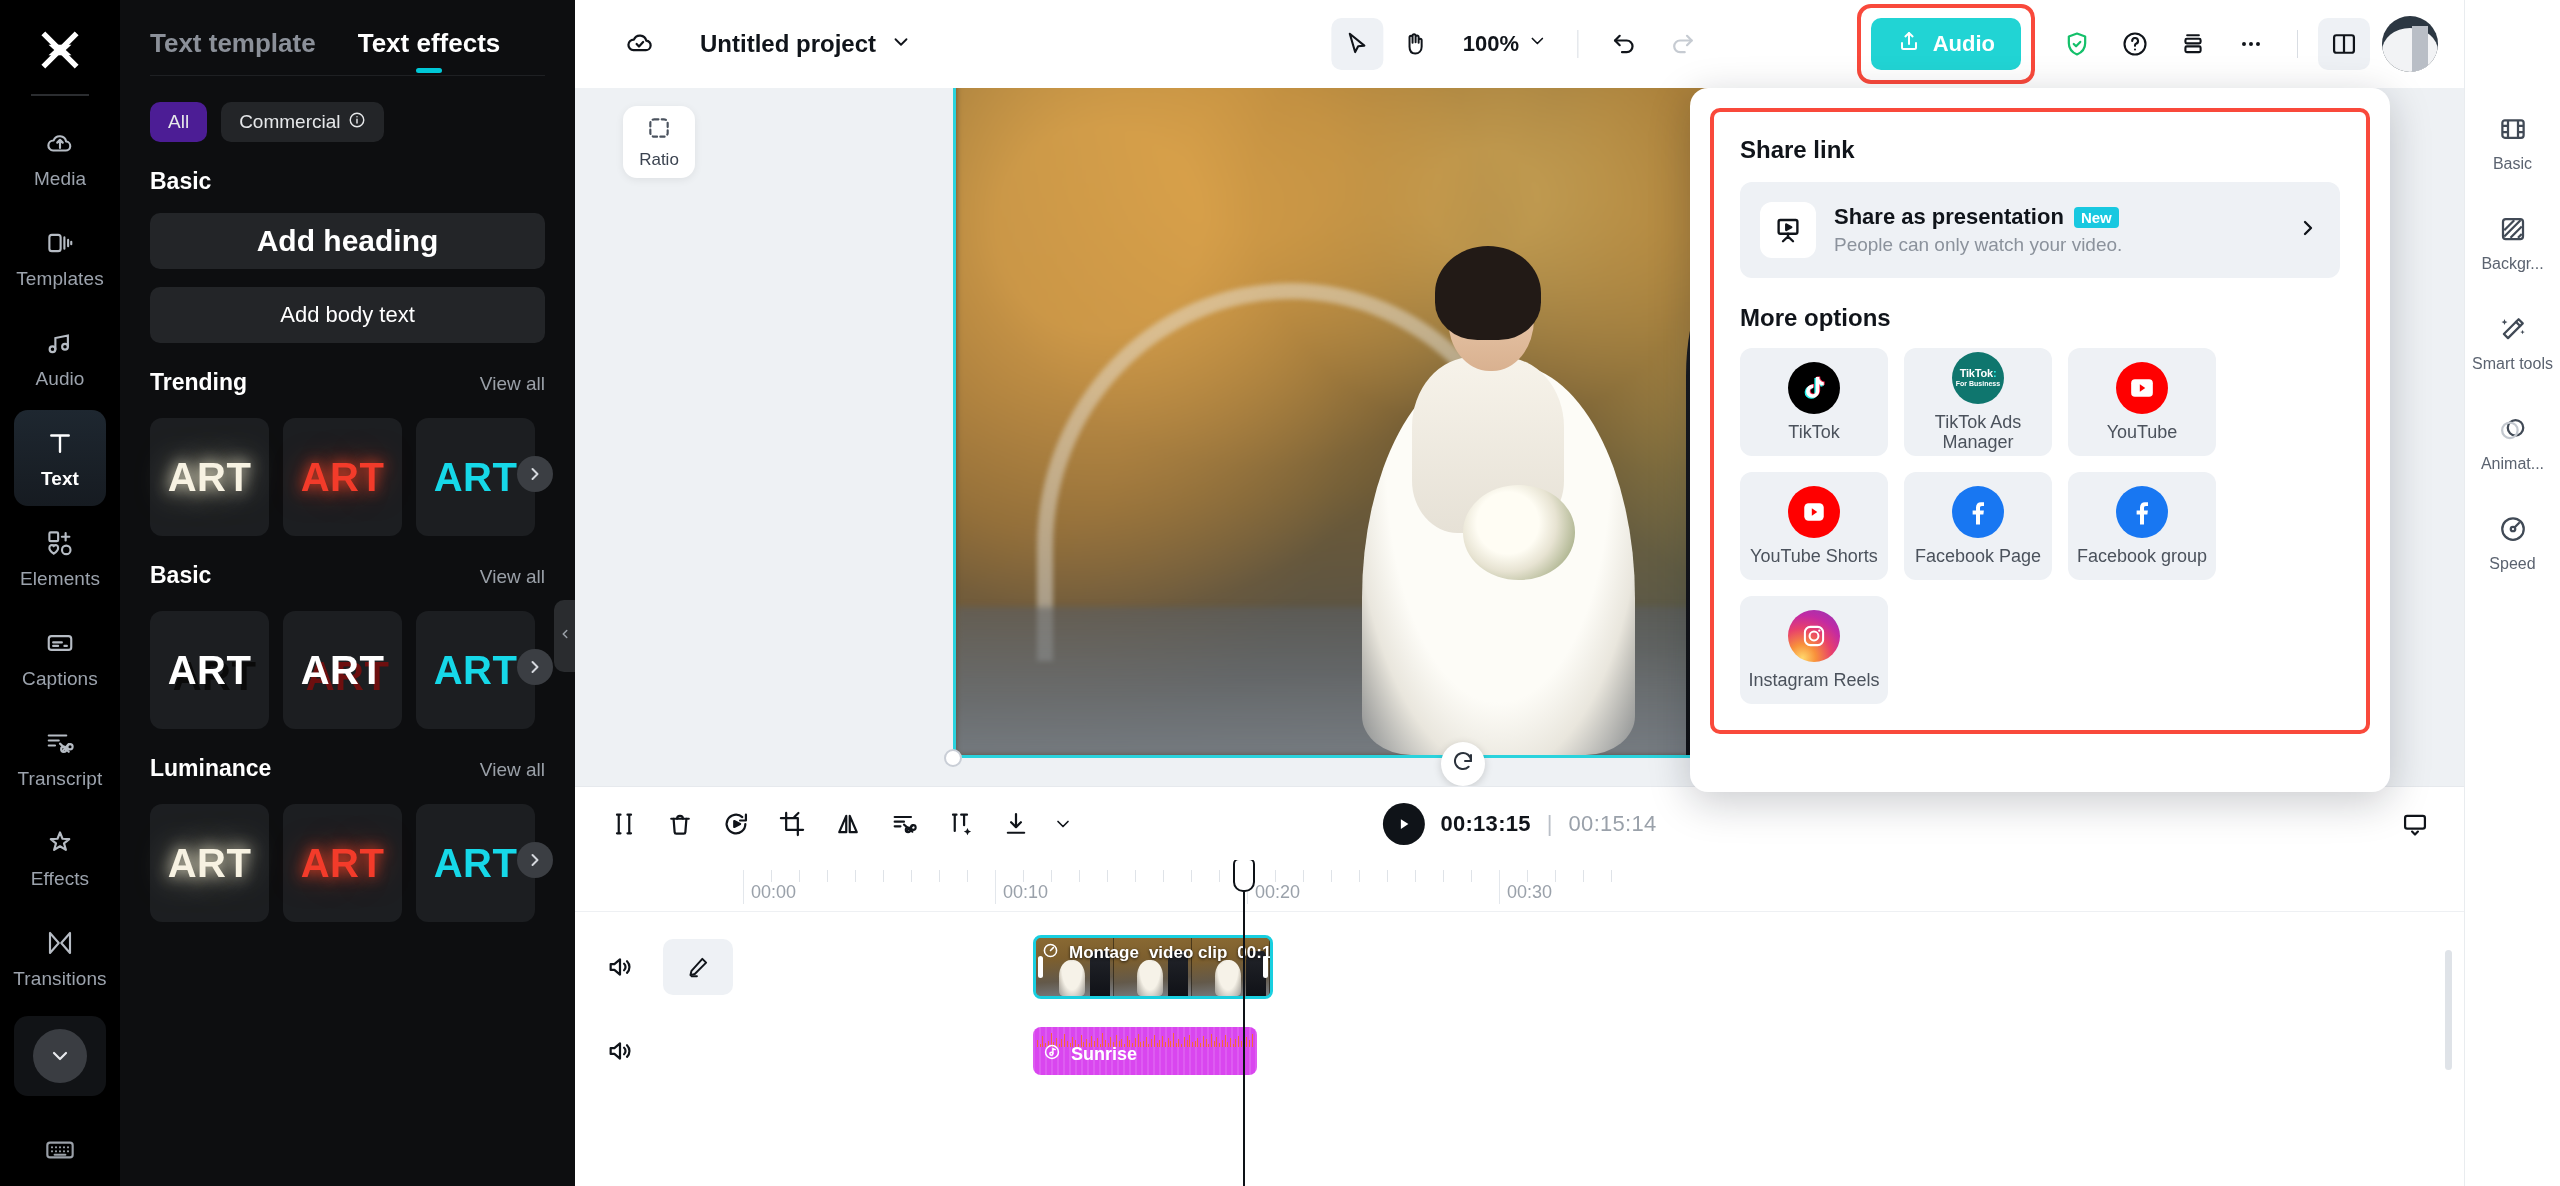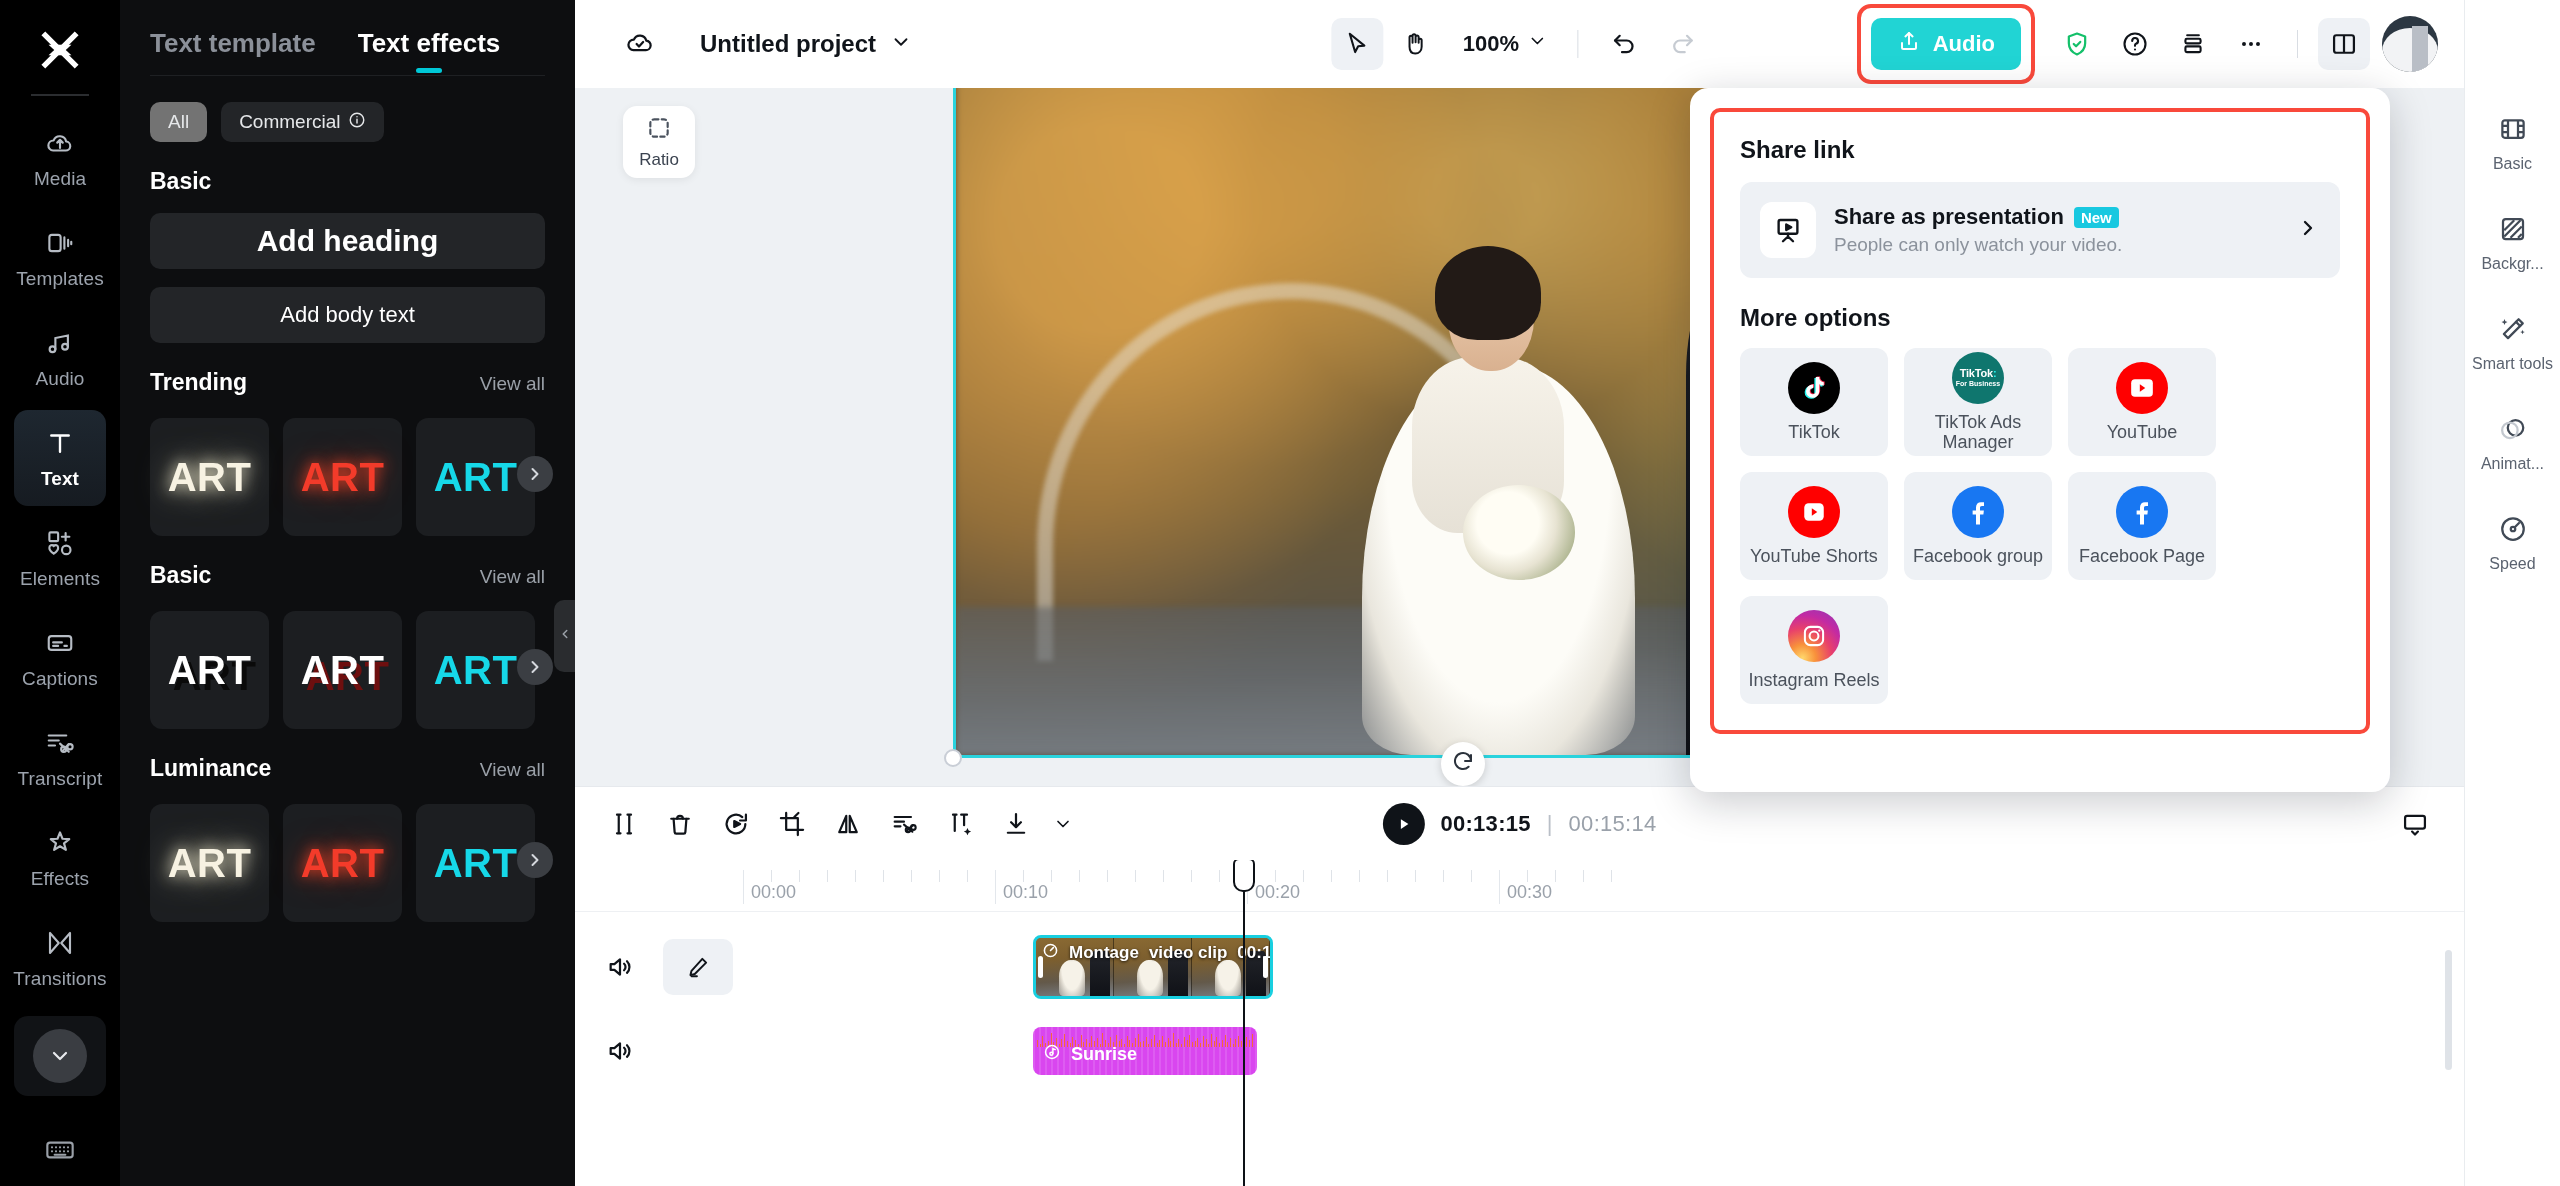--- a/index.html
+++ b/index.html
@@ -47,21 +47,21 @@
   .ptab.active::after {
     content:""; position:absolute; left:50%; transform:translateX(-50%);
     bottom: 2px; width: 26px; height: 5px; border-radius:3px; background:#00c8d7;
   }
   .panel-divider { height:1px; background:#1e2023; margin: 0 30px; }
   .chips { display:flex; gap:14px; padding: 26px 30px 0 30px; }
   .chip {
     height: 40px; padding: 0 18px; border-radius: 10px; background:#232528;
     color:#e6e8ea; font-size:19px; display:flex;align-items:center; gap:8px; cursor:pointer;
   }
-  .chip.sel { background: #737373; }
+  .chip.sel { background: #4c1d95; }
   .sec-hd {
     display:flex; justify-content:space-between; align-items:baseline;
     padding: 26px 30px 0 30px;
   }
   .sec-title { font-size: 23px; font-weight:700; color:#ffffff; }
   .sec-viewall { font-size: 19px; color:#9aa0a8; cursor:pointer; }
   .btn-block {
     margin: 18px 30px 0 30px; height: 56px; border-radius: 10px; background:#232528;
     display:flex;align-items:center;justify-content:center; color:#fff; cursor:pointer;
   }
@@ -1001,30 +1001,30 @@
           </span>
           <span class="tl-tx">YouTube Shorts</span>
         </div>
 
         <div class="tile">
           <span class="tl-ic" style="background:#1877F2;">
             <svg width="30" height="30" viewBox="0 0 24 24">
                 <path d="M13.6 22v-8h2.7l.4-3.2h-3.1V8.7c0-.9.3-1.6 1.6-1.6h1.6V4.2c-.3 0-1.3-.1-2.4-.1-2.4 0-4 1.5-4 4.1v2.6H7.7V14h2.7v8Z" fill="#fff"></path>
               </svg>
           </span>
-          <span class="tl-tx">Facebook group</span>
+          <span class="tl-tx">Facebook Page</span>
         </div>
 
         <div class="tile">
           <span class="tl-ic" style="background:#1877F2;">
             <svg width="30" height="30" viewBox="0 0 24 24">
                 <path d="M13.6 22v-8h2.7l.4-3.2h-3.1V8.7c0-.9.3-1.6 1.6-1.6h1.6V4.2c-.3 0-1.3-.1-2.4-.1-2.4 0-4 1.5-4 4.1v2.6H7.7V14h2.7v8Z" fill="#fff"></path>
               </svg>
           </span>
-          <span class="tl-tx">Facebook Page</span>
+          <span class="tl-tx">Facebook group</span>
         </div>
 
         <div class="tile">
           <span class="tl-ic" style="background: radial-gradient(circle at 28% 92%, #FFD76B 0%, #F8913B 22%, #E8406B 48%, #C32AA3 70%, #8A3AB9 100%);">
             <svg width="26" height="26" viewBox="0 0 24 24" fill="none" stroke="#fff" stroke-width="1.9">
                 <rect x="3.6" y="3.6" width="16.8" height="16.8" rx="5"></rect>
                 <circle cx="12" cy="12" r="4.1"></circle>
                 <circle cx="16.9" cy="7.1" r="1.05" fill="#fff" stroke="none"></circle>
               </svg>
           </span>

